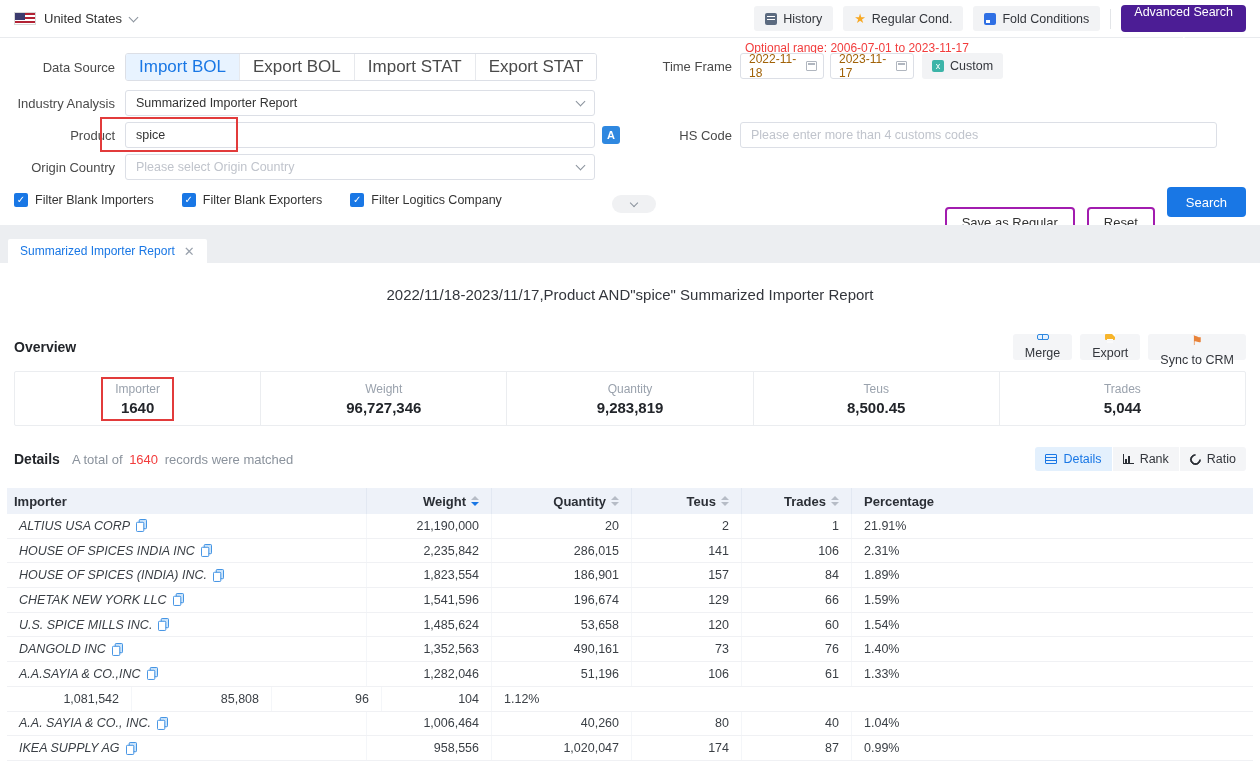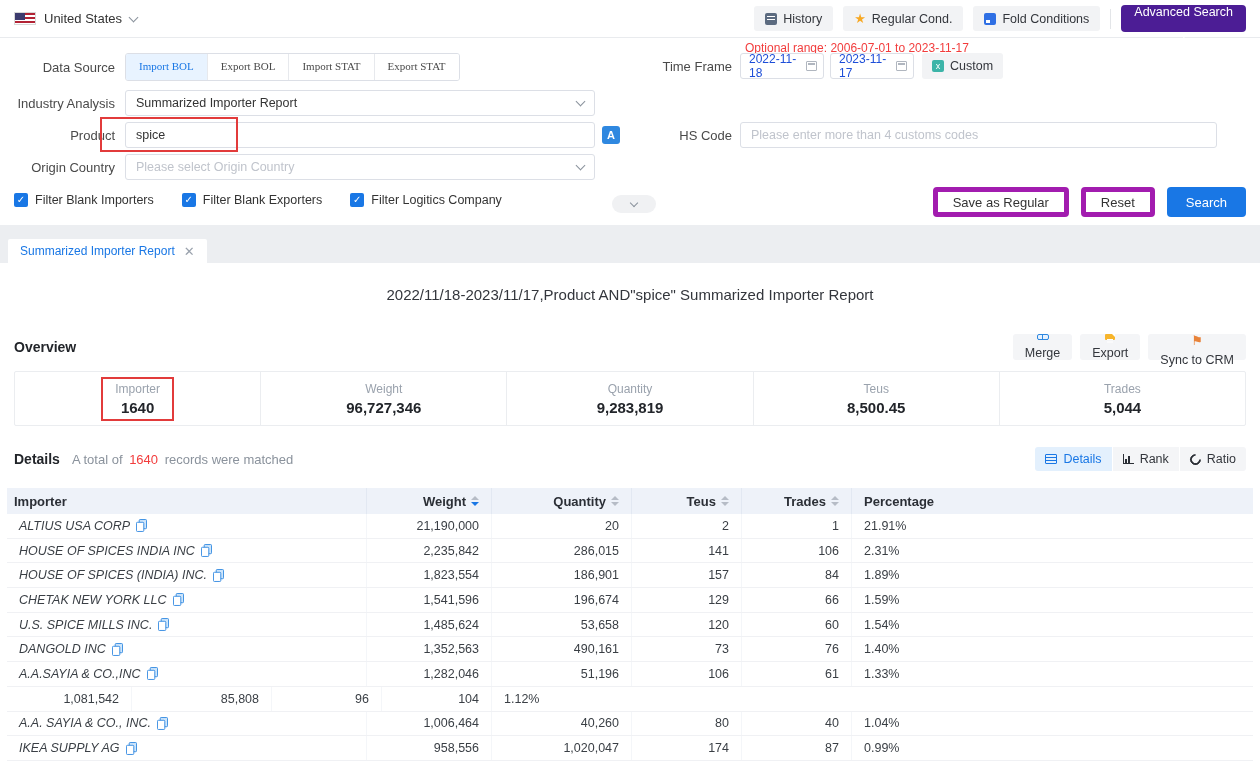--- a/index.html
+++ b/index.html
@@ -28,35 +28,35 @@
   .ic-fold { width:12px; height:12px; background:#2f6fe4; border-radius:2px; position:relative; }
   .ic-fold::after { content:""; position:absolute; left:2px; bottom:2px; width:4px; height:3px; background:#fff; }
 
   
   .fpanel { position:relative; height:187px; background:#fff; }
   .optional-range { position:absolute; left:745px; top:3px; color:#f23c3c; font-size:12px; }
   .frow { position:absolute; display:flex; align-items:center; }
   .flabel { width:125px; text-align:right; padding-right:10px; color:#4a4a4a; font-size:13px; flex:0 0 auto; }
   .flabel-r { width:100px; text-align:right; padding-right:8px; color:#4a4a4a; font-size:13px; flex:0 0 auto; }
   .ds-group { display:flex; border:1px solid #dcdfe6; border-radius:3px; overflow:hidden; }
-  .ds-tab { height:26px; line-height:25px; padding:0 13px; font-size:11px; color:#4a4a4a;
-    background:#fff; border-left:1px solid #e7e9ed; cursor:pointer;font-family:Liberation Serif, serif; }
+  .ds-tab { height:26px; line-height:25px; padding:0 13px; font-size:17px; color:#4a4a4a;
+    background:#fff; border-left:1px solid #e7e9ed; cursor:pointer; }
   .ds-tab:first-child { border-left:none; }
   .ds-tab.active { background:#e8f3ff; color:#1977e5; }
   .selbox { width:470px; height:26px; border:1px solid #dcdfe6; border-radius:3px; display:flex;
     align-items:center; justify-content:space-between; padding:0 10px; cursor:pointer; background:#fff; }
   .selbox .chev { margin-top:-4px; }
   .sel-val { font-size:12.5px; color:#333; }
   .sel-ph { font-size:12.5px; color:#c0c4cc; }
   .txtin { width:470px; height:26px; border:1px solid #dcdfe6; border-radius:3px; padding:0 10px;
     font-size:12.5px; color:#333; font-family:"Liberation Sans",sans-serif; outline:none; background:#fff; }
   .txtin::placeholder { color:#c0c4cc; }
   .hs-in { width:477px; }
   .datebox { width:84px; height:26px; border:1px solid #dcdfe6; border-radius:3px; display:flex;
-    align-items:center; justify-content:space-between; padding:0 6px 0 8px; font-size:12px; color:#1d4ed8;
+    align-items:center; justify-content:space-between; padding:0 6px 0 8px; font-size:12px; color:#a16207;
     background:#fff; cursor:pointer; }
   .ic-cal { width:11px; height:10px; border:1.2px solid #b0b6bf; border-radius:1px; position:relative; }
   .ic-cal::after { content:""; position:absolute; left:1px; top:1px; width:7px; height:1.5px; background:#b0b6bf; }
   .custom-btn { display:flex; align-items:center; gap:6px; height:26px; padding:0 10px; margin-left:8px;
     background:#f2f3f5; border-radius:3px; font-size:12.5px; color:#33363c; cursor:pointer; }
   .ic-custom { width:12px; height:12px; background:#3cb4a8; border-radius:2px; color:#fff; font-size:9px;
     line-height:12px; text-align:center; }
   .translate-btn { position:absolute; left:612px; top:4px; width:18px; height:18px; background:#2f88e0;
     border-radius:3px; color:#fff; font-size:11px; display:flex; align-items:center; justify-content:center;
     cursor:pointer; font-weight:bold; }
@@ -64,22 +64,22 @@
     border:2px solid #e23b3b; pointer-events:none; z-index:3; }
   .checks { display:flex; align-items:center; gap:28px; }
   .ckitem { display:flex; align-items:center; gap:7px; cursor:pointer; }
   .ckbox { width:14px; height:14px; background:#1977e5; border-radius:2px; color:#fff; font-size:10px;
     line-height:14px; text-align:center; }
   .cklabel { font-size:12.5px; color:#333; }
   .fold-pill { position:absolute; left:612px; top:2px; width:44px; height:18px; background:#f0f1f3;
     border-radius:9px; display:flex; align-items:center; justify-content:center; cursor:pointer; }
   .fold-pill .chev { width:6px; height:6px; margin-top:-2px; }
   .fbtns { position:absolute; right:14px; top:-6px; display:flex; gap:12px; }
-  .btn-plain { height:30px; padding:0 15px; background:#fff; border:5px solid #a21caf; border-radius:4px;
-    font-size:13px; color:#333; display:flex; align-items:center; cursor:pointer; }
+  .btn-plain { height:30px; padding:0 15px; background:#fff; border:2px solid #a21caf; border-radius:4px;
+    font-size:13px; color:#333; display:flex; align-items:center; cursor:pointer;margin-top:20px; }
   .btn-primary { height:30px; padding:0 19px; background:#1977e5; border-radius:4px; font-size:13px;
     color:#fff; display:flex; align-items:center; cursor:pointer; }
 
   
   .tabstrip { height:38px; background:#eceef1; position:relative; }
   .rtab { position:absolute; left:8px; bottom:0; height:24px; background:#fff; display:flex;
     align-items:center; gap:9px; padding:0 12px; border-radius:2px 2px 0 0; cursor:pointer; }
   .rtab-label { color:#1977e5; font-size:12px; }
   .rtab-close { color:#9aa2ad; font-size:13px; line-height:1; cursor:pointer; }
 

